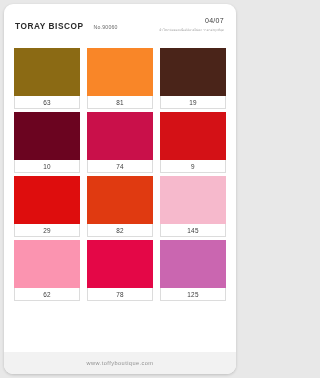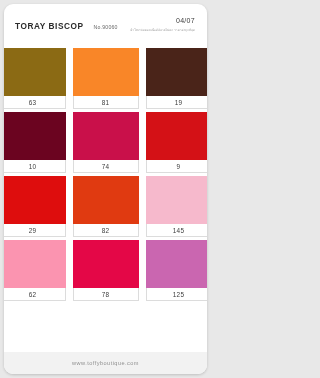--- a/index.html
+++ b/index.html
@@ -10,21 +10,21 @@
     width: 240px;
     height: 378px;
     background: #e8e8e8;
     font-family: "Liberation Sans", sans-serif;
     overflow: hidden;
   }
   #card {
     position: absolute;
     left: 4px;
     top: 4px;
-    width: 203px;
+    width: 232px;
     height: 370px;
     background: #ffffff;
     border-radius: 9px;
     box-shadow: 0 1px 3px rgba(0,0,0,0.18);
     overflow: hidden;
     box-sizing: border-box;
   }
   
   #header {
     position: relative;

